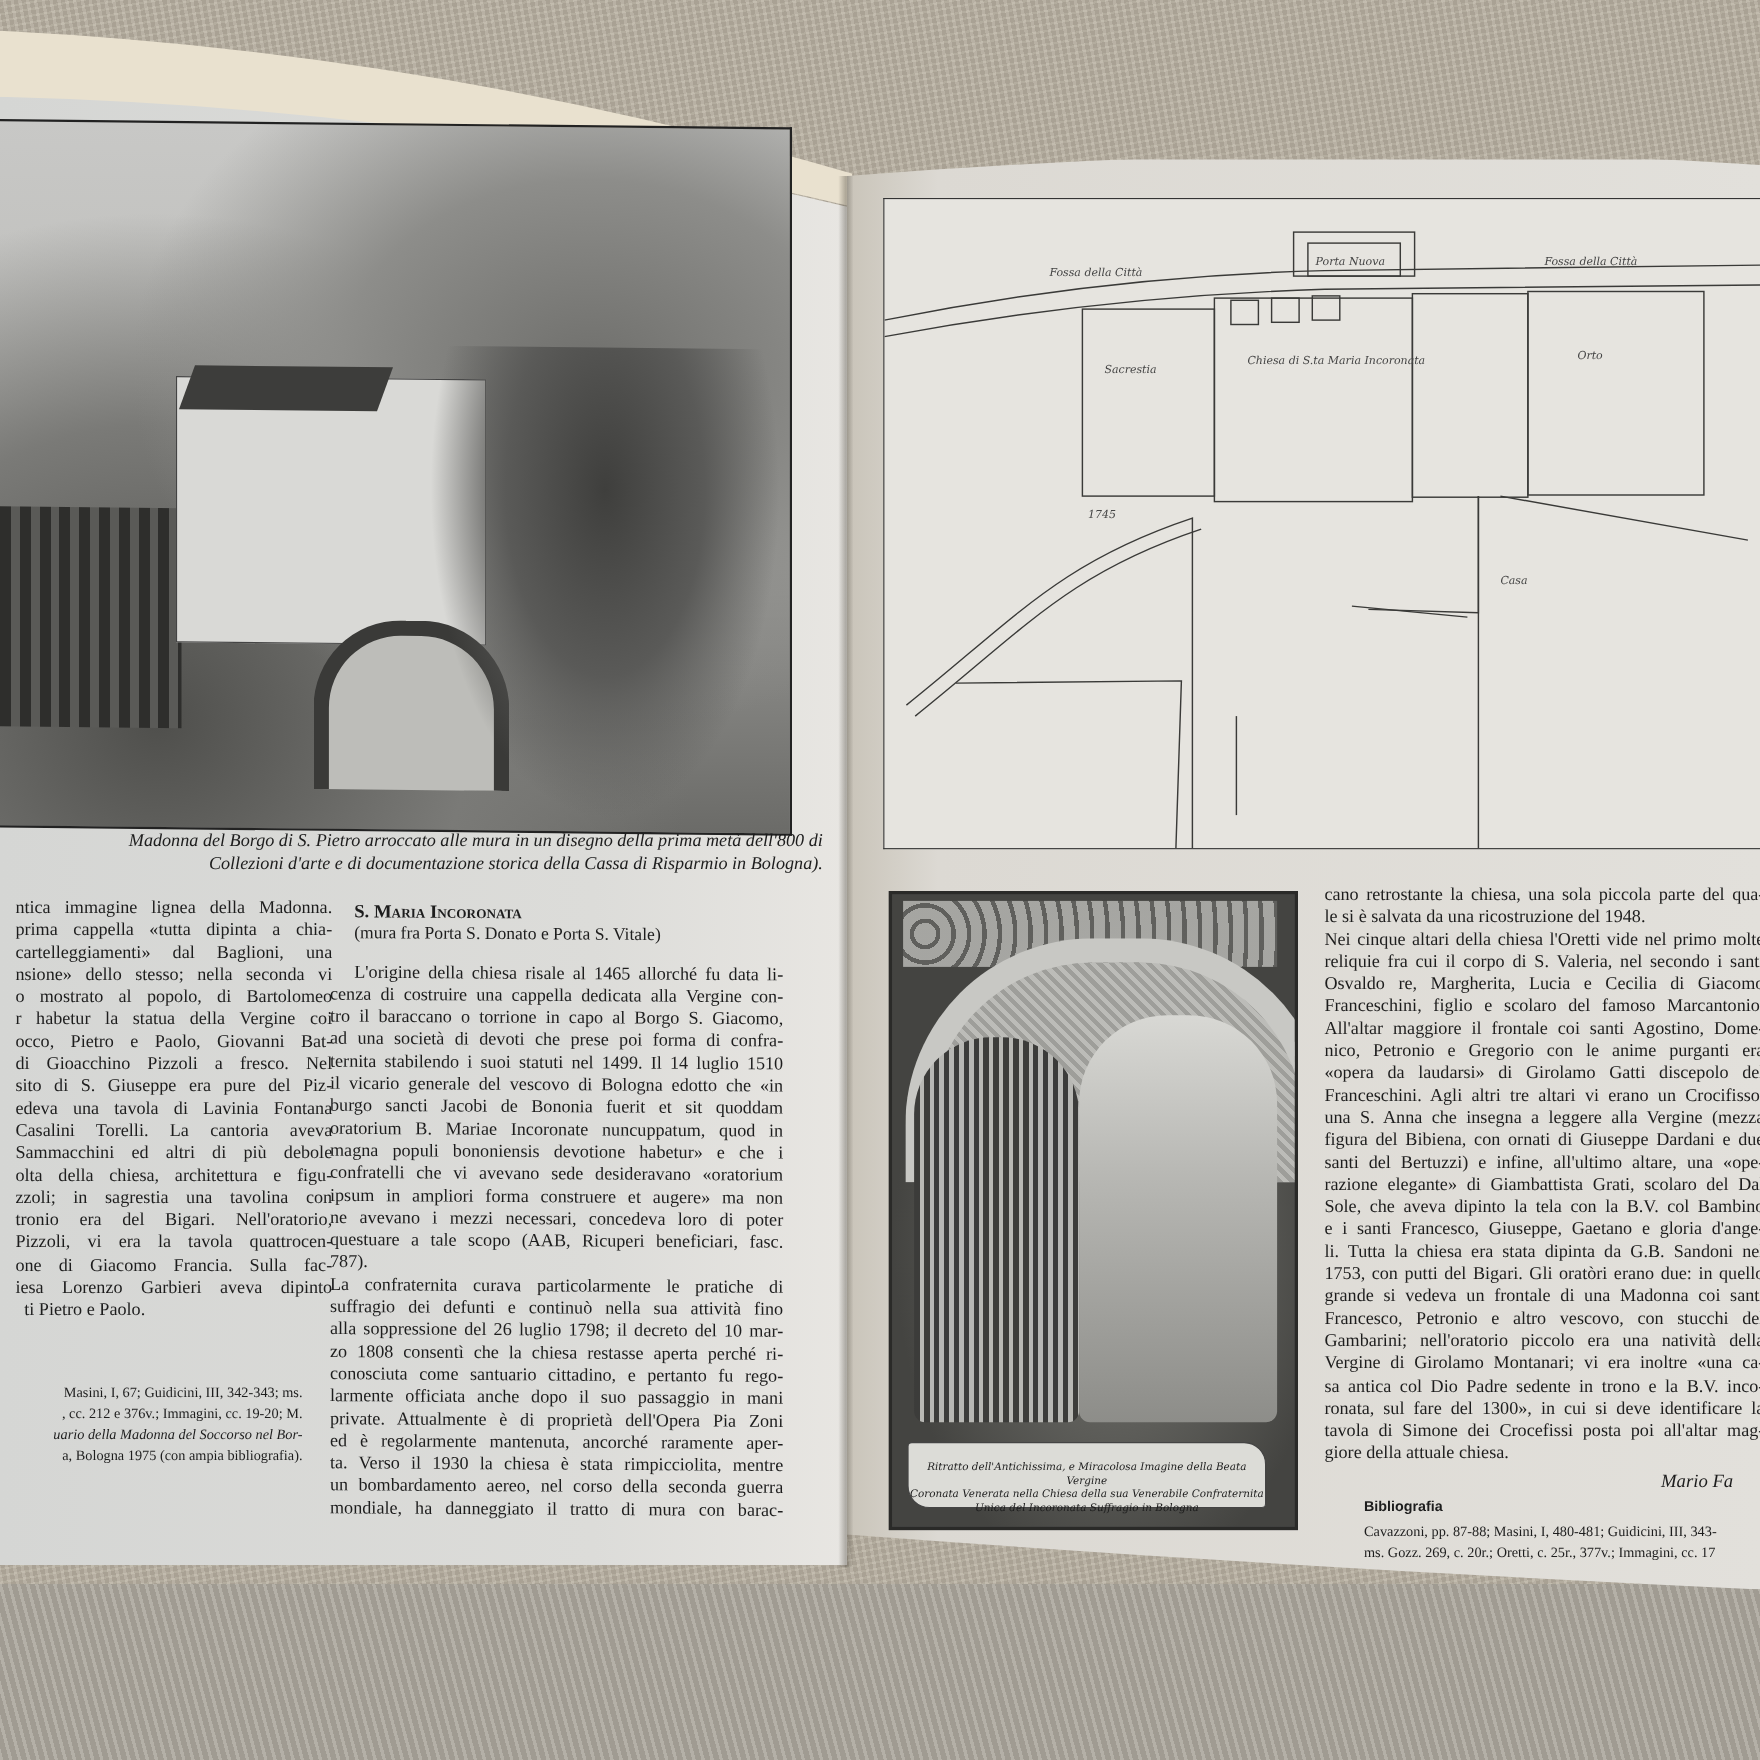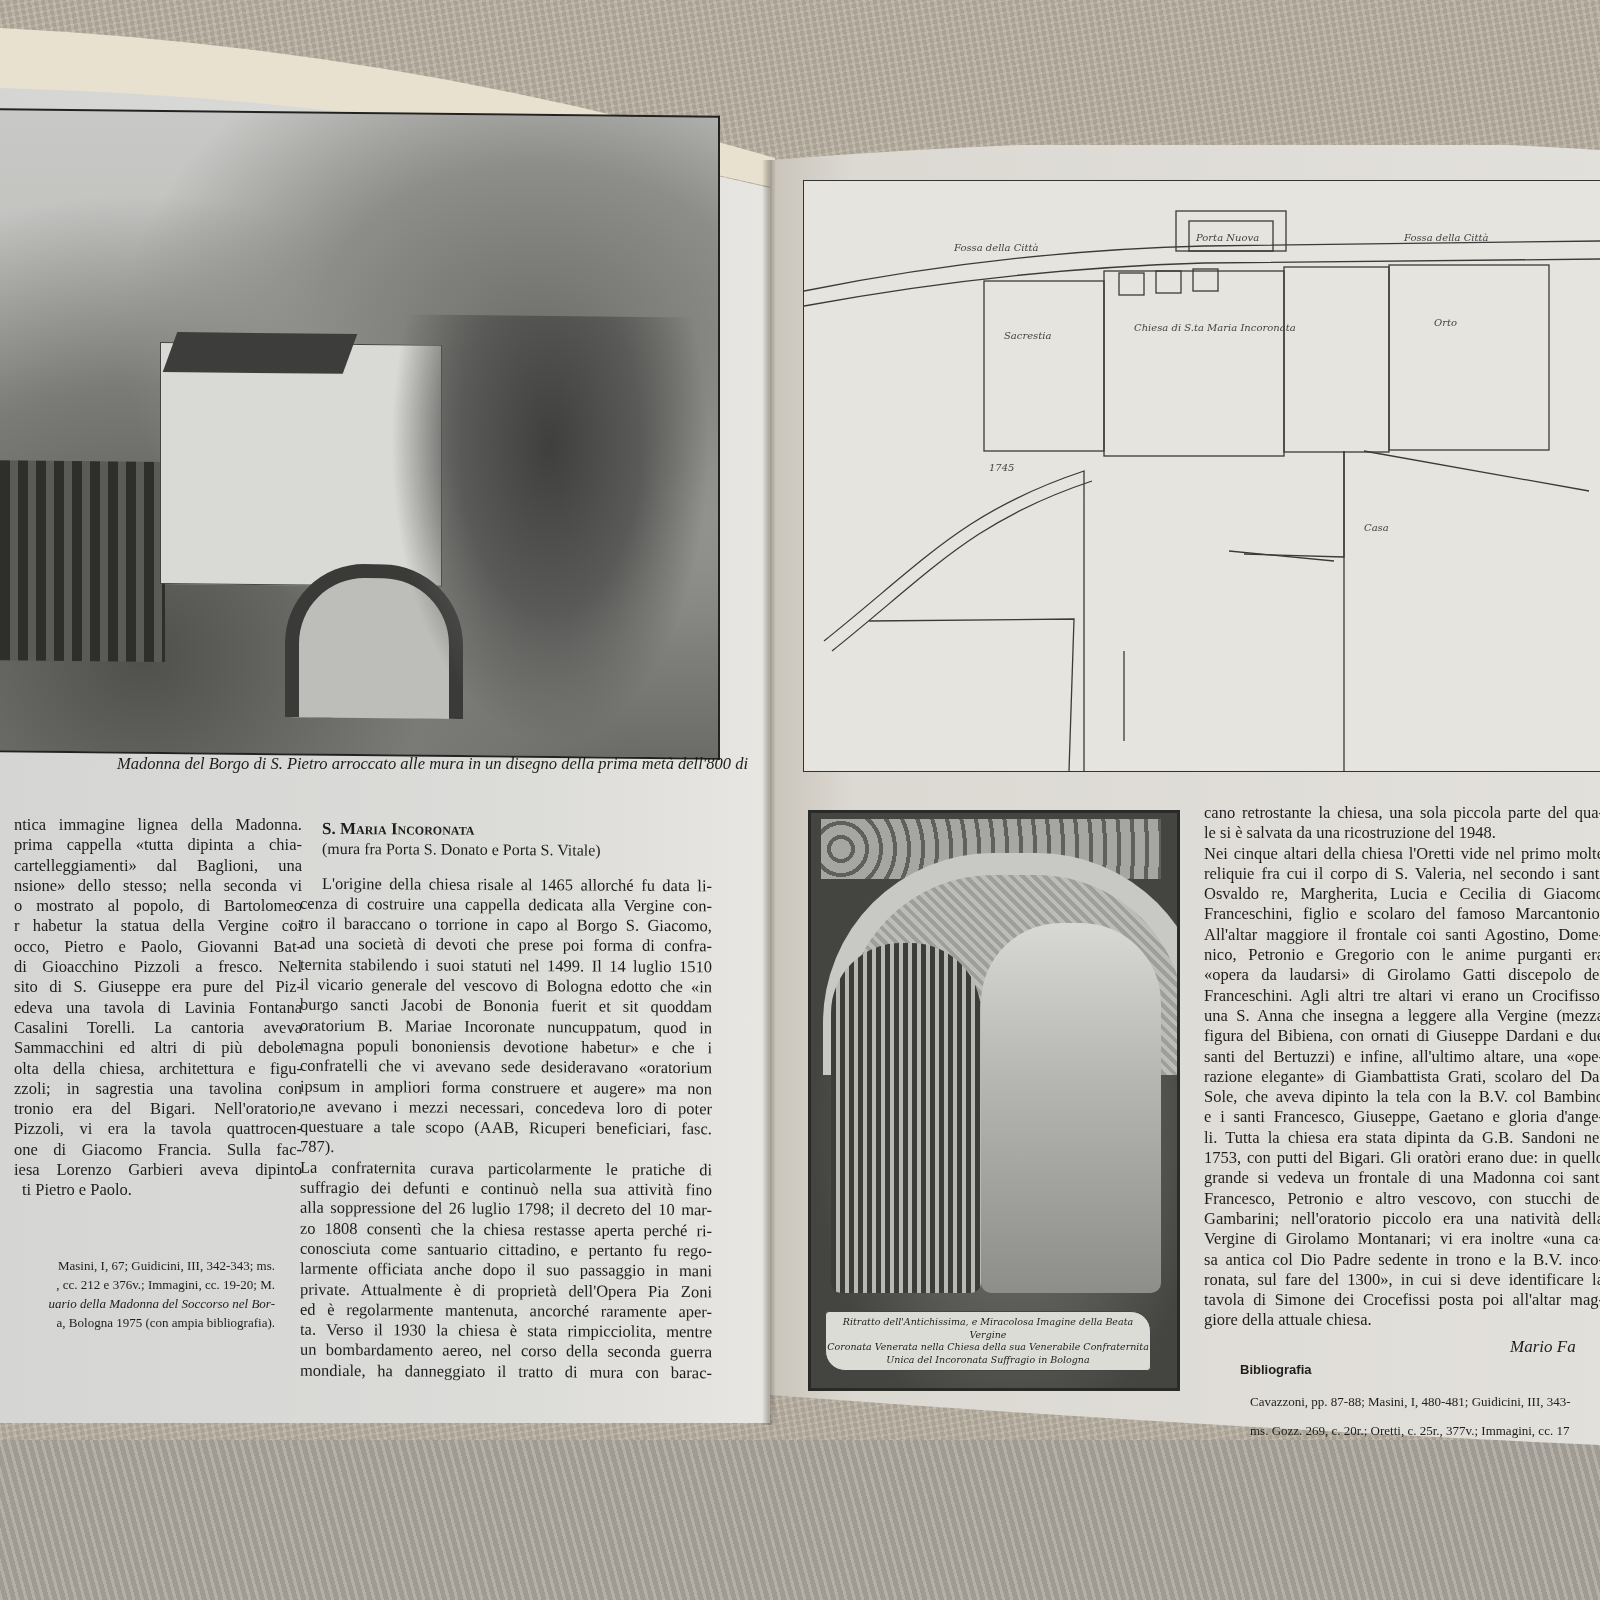--- a/index.html
+++ b/index.html
@@ -121,28 +121,28 @@
   }
   .engraving .figure-god {
     position: absolute; left: 170px; top: 110px; width: 180px; height: 370px;
     background: linear-gradient(180deg, #d8d8d4 0%, #b7b7b3 40%, #8d8d89 100%);
     border-radius: 80px 80px 10px 10px;
   }
   .engraving .scroll {
     position: absolute; left: 14px; top: 498px; width: 326px; height: 60px;
     background: #dcdcd7; border: 1px solid #444; border-radius: 4px 20px 4px 20px;
     font-family: "DejaVu Serif", serif; font-style: italic; font-size: 9.5px; line-height: 12.5px;
-    text-align: center; padding-top: 4px; box-sizing: border-box;
+    text-align: center; padding-top: 16px; box-sizing: border-box;
   }
   .col-right { left: 1204px; top: 803px; width: 400px; }
   .col-right .ln { text-align: justify; text-align-last: justify; }
   .signature { position: absolute; left: 1510px; top: 1337px; font-style: italic; font-size: 17px; white-space: nowrap; }
   .biblio-head { position: absolute; left: 1240px; top: 1362px; font-weight: bold; font-size: 13px; font-family: "Liberation Sans", sans-serif; }
   .biblio-right { position: absolute; left: 1240px; top: 1382px; font-size: 13px; line-height: 19px; }
-  .biblio-right p { margin: 10px; white-space: nowrap; }
+  .biblio-right p { margin: 0; white-space: nowrap; }
 </style>
 </head>
 <body>
 
 <div class="carpet-bottom"></div>
 
 <div class="page-left-rim"></div>
 <div class="page page-left"></div>
 <div class="page page-right"></div>
 <div class="spine-shadow"></div>
@@ -150,20 +150,21 @@
 <div class="drawing-left">
   <div class="wall"></div>
   <div class="building"></div>
   <div class="roof"></div>
   <div class="arch"></div>
   <div class="tree"></div>
 </div>
 
 <div class="caption-left">
   <div>Madonna del Borgo di S. Pietro arroccato alle mura in un disegno della prima metà dell'800 di</div>
+  <div>Collezioni d'arte e di documentazione storica della Cassa di Risparmio in Bologna).</div>
 </div>
 
 <div class="col col-left-a">
   <p class="ln">ntica immagine lignea della Madonna.</p>
   <p class="ln">prima cappella «tutta dipinta a chia-</p>
   <p class="ln">cartelleggiamenti» dal Baglioni, una</p>
   <p class="ln">nsione» dello stesso; nella seconda vi</p>
   <p class="ln">o mostrato al popolo, di Bartolomeo</p>
   <p class="ln">r habetur la statua della Vergine coi</p>
   <p class="ln">occo, Pietro e Paolo, Giovanni Bat-</p>

